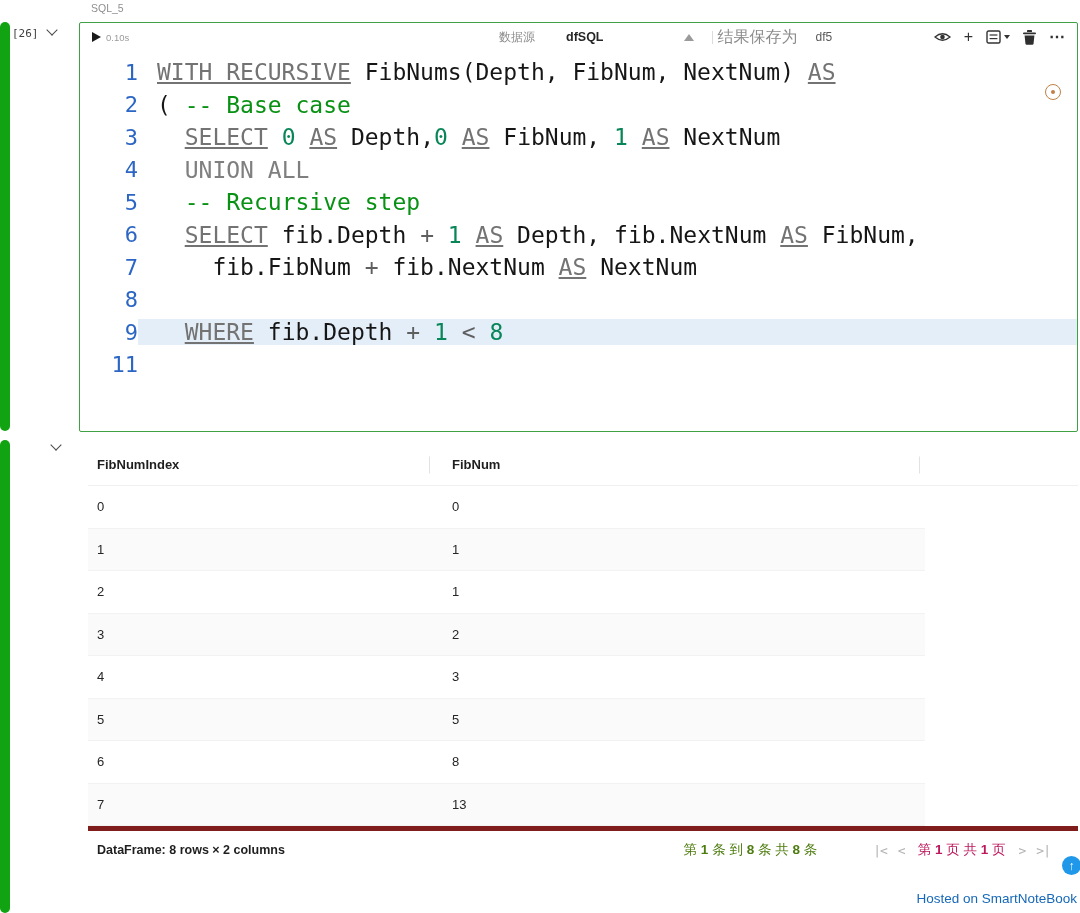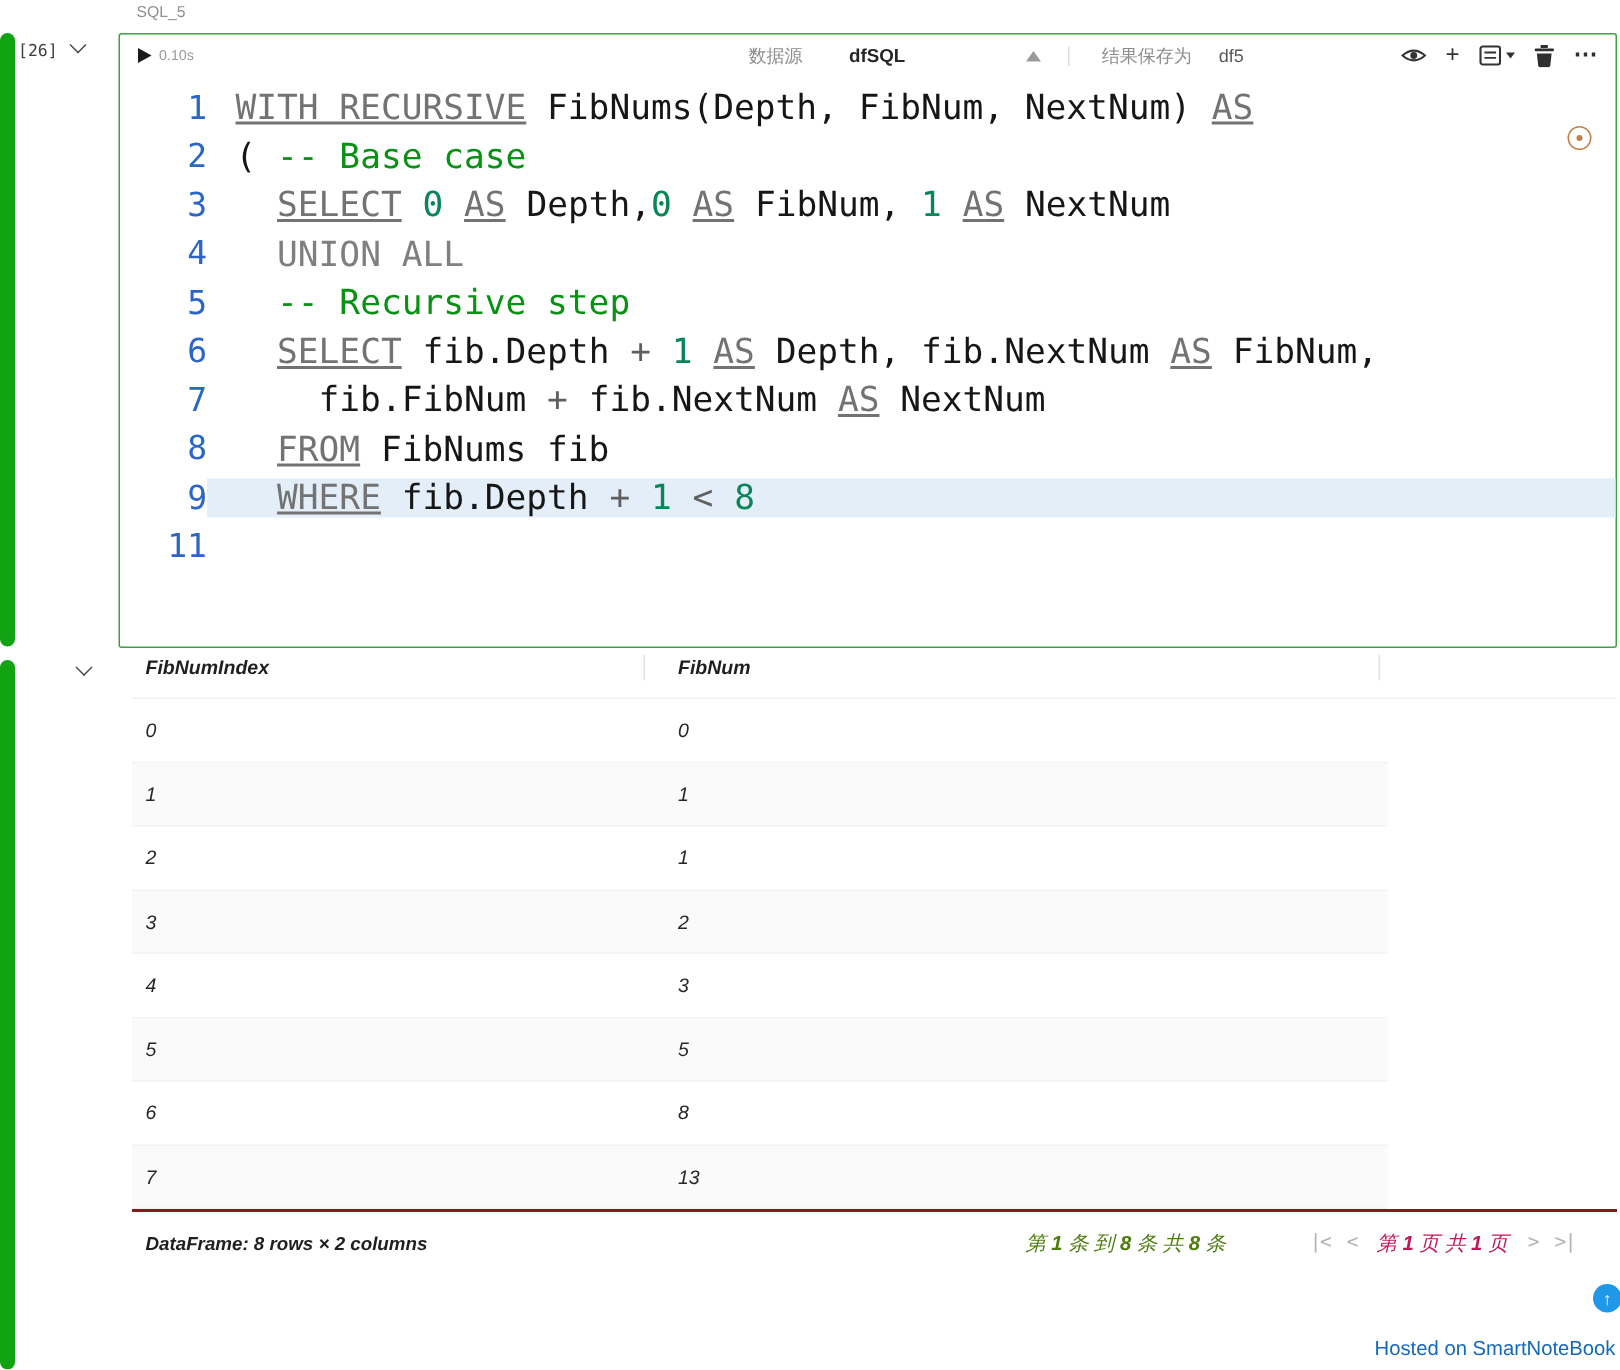--- a/index.html
+++ b/index.html
@@ -31,21 +31,21 @@
   .cell-toolbar { position:relative; height:28px; display:flex; align-items:center; padding:0 12px; }
   .play-icon { width:0; height:0; border-left:9px solid #1b1b1b;
     border-top:5.5px solid transparent; border-bottom:5.5px solid transparent; }
   .run-time { margin-left:5px; font-size:9.5px; color:#9a9a9a; }
   .center-group { position:absolute; left:419px; top:0; height:100%; display:flex; align-items:center;justify-content:flex-end; }
   .ds-label { font-size:12px; color:#8c8c8c; }
   .engine { margin-left:31px; font-size:12.5px; font-weight:bold; color:#262626; cursor:pointer; }
   .tri-up { margin-left:80px; width:0; height:0; border-bottom:7px solid #9a9a9a;
     border-left:5px solid transparent; border-right:5px solid transparent; }
   .tb-divider { margin-left:18px; width:1px; height:13px; background:#dcdcdc; }
-  .result-label { margin-left:22px; font-size:12px; color:#8c8c8c; }
+  .result-label { margin-left:5px; font-size:16px; color:#8c8c8c; }
   .result-var { margin-left:18px; font-size:12px; color:#595959; }
   .right-group { margin-left:auto; display:flex; align-items:center; gap:13px; }
   .icon-btn { display:flex; align-items:center; cursor:pointer; }
   .plus-glyph { font-size:16px; color:#333; line-height:1; }
   .caret-down { width:0; height:0; border-top:4px solid #333;
     border-left:3.5px solid transparent; border-right:3.5px solid transparent; margin-left:3px; }
   .dots-glyph { font-size:16px; color:#2f2f2f; font-weight:bold; line-height:1; }
 
   
   .code-area { position:relative; padding-top:5px; }
@@ -59,35 +59,35 @@
   .tok-cm  { color:#089113; }
   .tok-gray{ color:#7f7f7f; }
   .tok-op  { color:#5f5f5f; }
   .tok-pl  { color:#161616; }
   .presence-icon { position:absolute; right:16px; top:33px; width:16px; height:16px;
     border:1.6px solid #c08048; border-radius:50%; }
   .presence-icon::after { content:""; position:absolute; left:4.6px; top:4.6px;
     width:4px; height:4px; border-radius:50%; background:#c08048; }
 
   
-  .result-table { left:88px; top:424px; width:990px; font-size:13px;font-style:italic; }
+  .result-table { left:88px; top:444px; width:990px; font-size:13px; }
   .thead { display:flex; align-items:center; height:42px; border-bottom:1px solid #f0f0f0;
     font-weight:bold; color:#1f1f1f; }
   .th { position:relative; }
   .th1 { width:342px; padding-left:9px; }
   .th2 { width:490px; padding-left:22px; }
   .th3 { flex:1; }
   .th1::after, .th2::after { content:""; position:absolute; right:0; top:50%;
     transform:translateY(-50%); width:1px; height:17px; background:#e2e2e2; }
   .tr { display:flex; align-items:center; height:42.5px; width:837px;
     border-bottom:1px solid #f2f2f2; color:#262626; }
   .tr.striped { background:#fafafa; }
   .td1 { width:342px; padding-left:9px; }
   .td2 { padding-left:22px; }
-  .tfoot { display:flex; align-items:center; height:43px; border-top:2px solid #7f1d1d;
+  .tfoot { display:flex; align-items:center; height:43px; border-top:5px solid #7f1d1d;
     padding:0 28px 0 9px; }
   .df-summary { font-weight:bold; font-size:12.5px; color:#1f1f1f; }
   .tfoot-spacer { flex:1; }
   .range-info { font-size:13.5px; color:#4d7c0f; margin-right:56px; }
   .pager { display:flex; align-items:center; gap:11px; }
   .pg-btn { color:#b3b3b3; font-size:13px; letter-spacing:-1px; cursor:pointer;
     font-family:"DejaVu Sans Mono", monospace; }
   .page-info { font-size:13.5px; color:#be185d; margin:15px 2px; }
 
   
@@ -179,21 +179,20 @@
         <div class="code-line">
           <span class="gutter">6</span>
           <span class="code-text"><span class="tok-pl">  </span><span class="tok-kw">SELECT</span><span class="tok-pl"> fib.Depth </span><span class="tok-op">+</span><span class="tok-pl"> </span><span class="tok-num">1</span><span class="tok-pl"> </span><span class="tok-kw">AS</span><span class="tok-pl"> Depth, fib.NextNum </span><span class="tok-kw">AS</span><span class="tok-pl"> FibNum,</span></span>
         </div>
         <div class="code-line">
           <span class="gutter">7</span>
           <span class="code-text"><span class="tok-pl">    fib.FibNum </span><span class="tok-op">+</span><span class="tok-pl"> fib.NextNum </span><span class="tok-kw">AS</span><span class="tok-pl"> NextNum</span></span>
         </div>
         <div class="code-line">
           <span class="gutter">8</span>
-          <span class="code-text"><span class="tok-pl">  </span><span class="tok-kw">FROM</span><span class="tok-pl"> FibNums fib</span></span>
         </div>
         <div class="code-line hl">
           <span class="gutter">9</span>
           <span class="code-text"><span class="tok-pl">  </span><span class="tok-kw">WHERE</span><span class="tok-pl"> fib.Depth </span><span class="tok-op">+</span><span class="tok-pl"> </span><span class="tok-num">1</span><span class="tok-pl"> </span><span class="tok-op">&lt;</span><span class="tok-pl"> </span><span class="tok-num">8</span></span>
         </div>
         <div class="code-line">
           <span class="gutter">11</span>
         </div>
       </div>
     <span class="presence-icon"></span>

